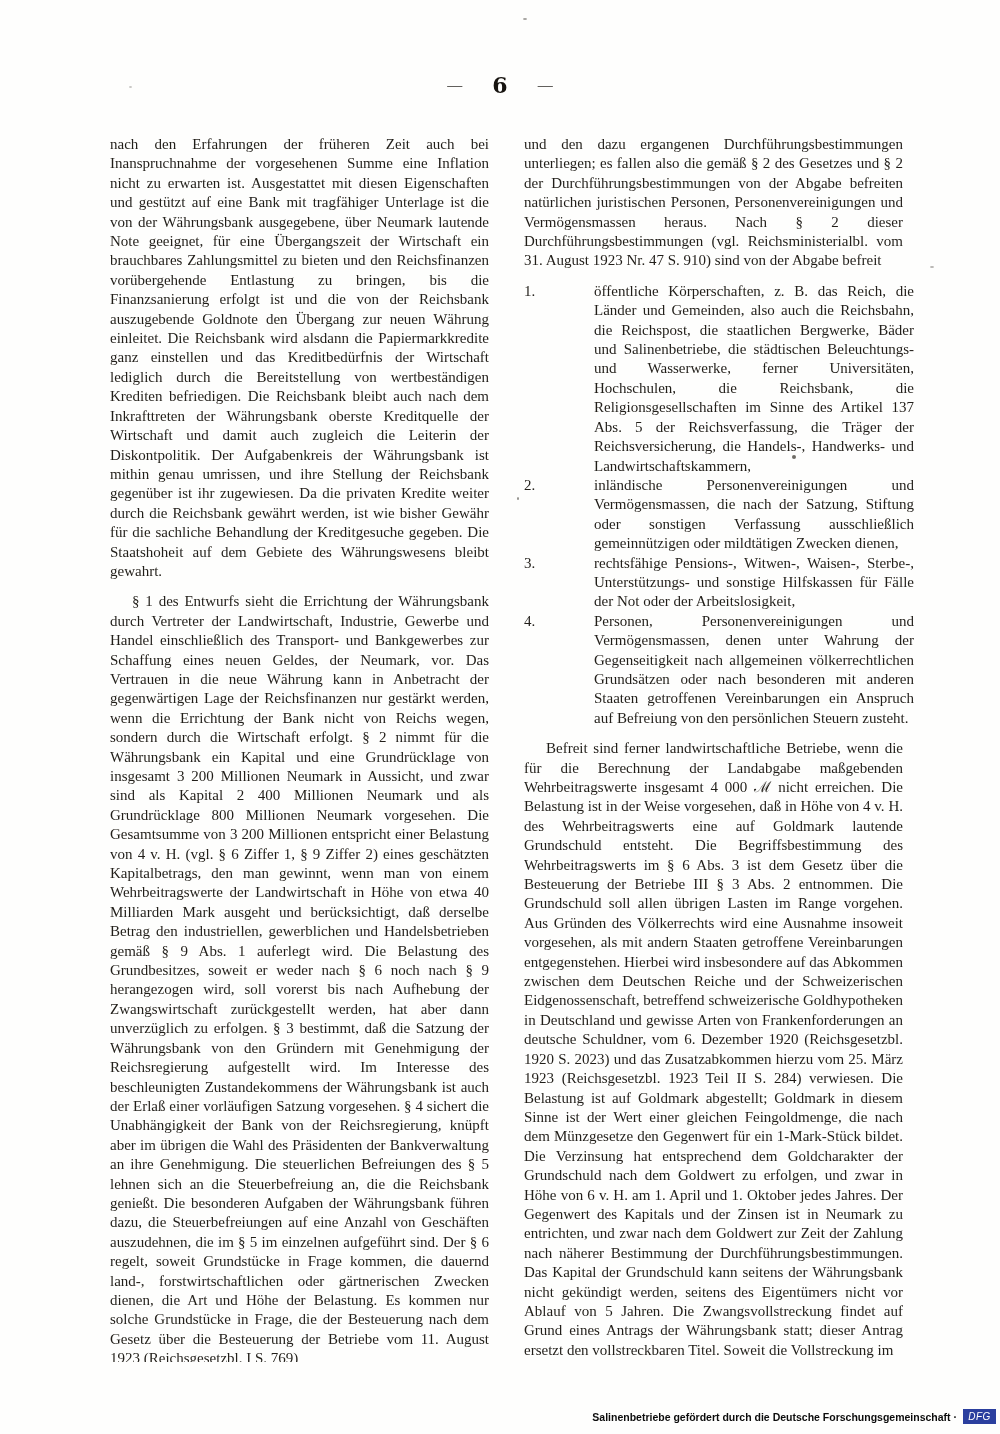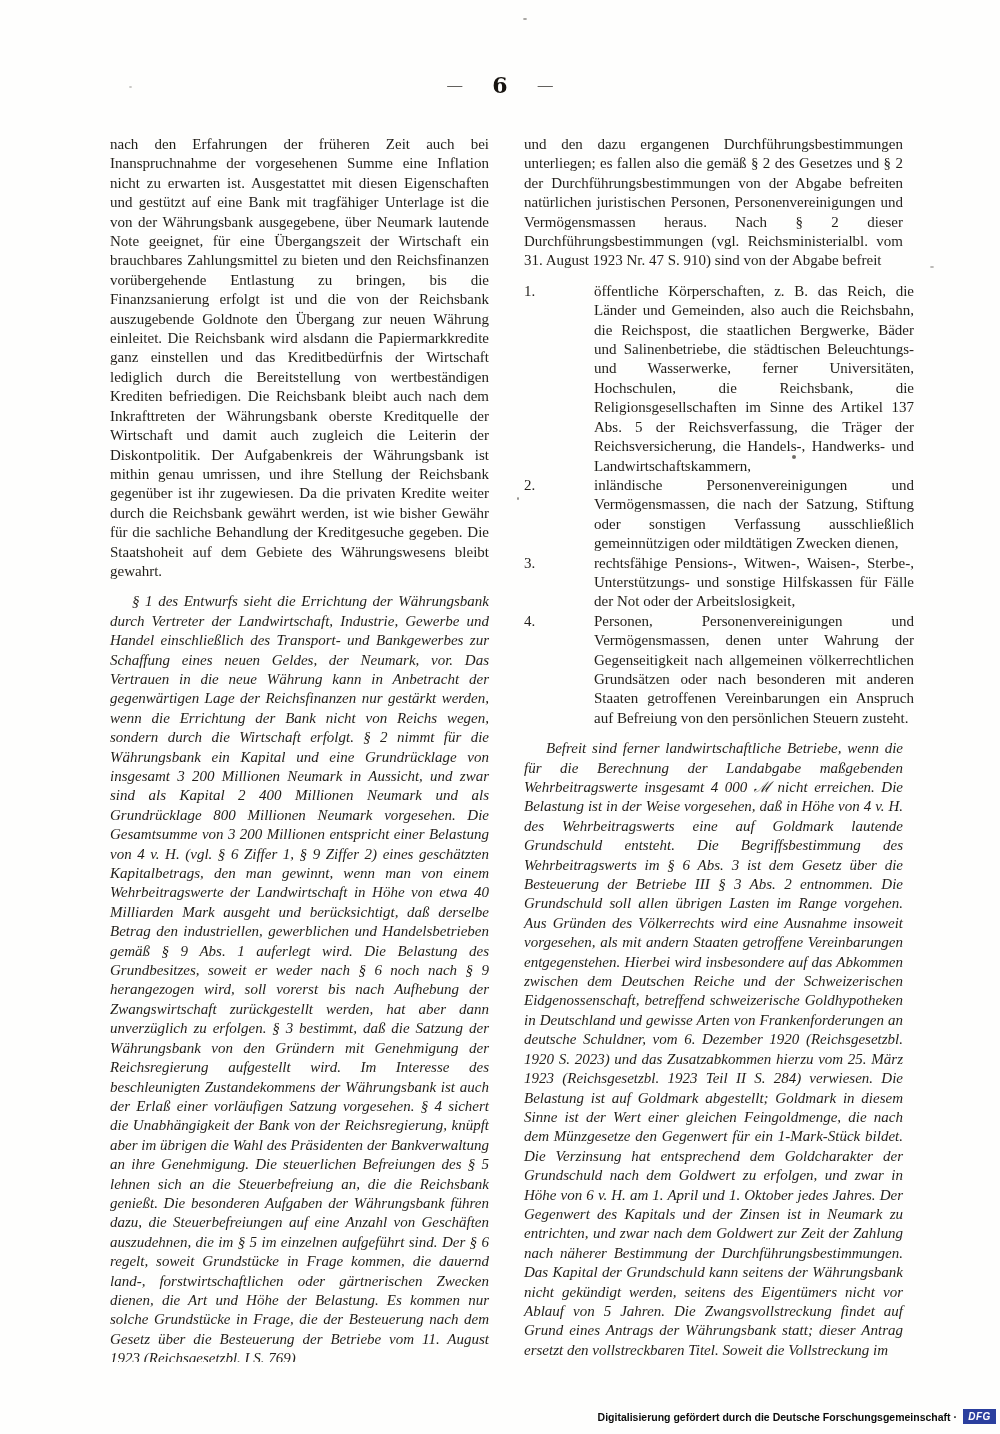--- a/index.html
+++ b/index.html
@@ -23,39 +23,39 @@
   .columns {
     position: absolute; top: 124px; left: 99px;
     display: flex; gap: 13px;
   }
   .col {
     width: 401px; height: 1238px; overflow: hidden;
     font-size: 15px; line-height: 19.4px;
     text-align: justify;
   }
   .col p { margin: 11px; }
-  .col p.indent { text-indent: 22px; font-style: italic; }
+  .col p.indent { text-indent: 22px; }
   .list { margin: 0; }
   .list-item { display: flex; }
   .list-item .num {
     flex: none; width: 37px; padding-left: 11px; box-sizing: border-box;
   }
   .list-item .txt { flex: 1; text-align: justify; margin-left: 44px; }
   .footer {
     position: absolute; right: 4px; bottom: 10px;
     display: flex; align-items: center; gap: 6px;
     font-family: "Liberation Sans", sans-serif;
     font-size: 10.5px; font-weight: bold; color: #0c0c0c;
   }
   .dfg-logo {
     display: inline-flex; align-items: center; justify-content: center;
     width: 33px; height: 15px;
     background: #2b3f9e; color: #ffffff;
     font-family: "Liberation Sans", sans-serif;
-    font-size: 10px; font-weight: bold; font-style: italic;
+    font-size: 10px; font-weight: normal; font-style: italic;
     letter-spacing: 0.5px;
   }
   
   .speck { position: absolute; background: #4a463f; border-radius: 50%; opacity: .65; }
   .sp1 { left: 129px; top: 86px;  width: 3px; height: 2px; opacity:.3; }
   .sp2 { left: 523px; top: 18px;  width: 4px; height: 2px; opacity:.5; }
   .sp3 { left: 930px; top: 266px; width: 4px; height: 2px; opacity:.4; }
   .sp4 { left: 792px; top: 455px; width: 4px; height: 4px; opacity:.8; }
   .sp5 { left: 517px; top: 497px; width: 2px; height: 3px; opacity:.6; }
 </style>
@@ -104,17 +104,17 @@
 
   </div>
 
   <span class="speck sp1"></span>
   <span class="speck sp2"></span>
   <span class="speck sp3"></span>
   <span class="speck sp4"></span>
   <span class="speck sp5"></span>
 
   <div class="footer">
-    <span>Digitalisierung gefördert durch die Deutsche Forschungsgemeinschaft ·</span>
+    <span>Salinenbetriebe gefördert durch die Deutsche Forschungsgemeinschaft ·</span>
     <span class="dfg-logo">DFG</span>
   </div>
 
 </div>
 
 </body></html>

